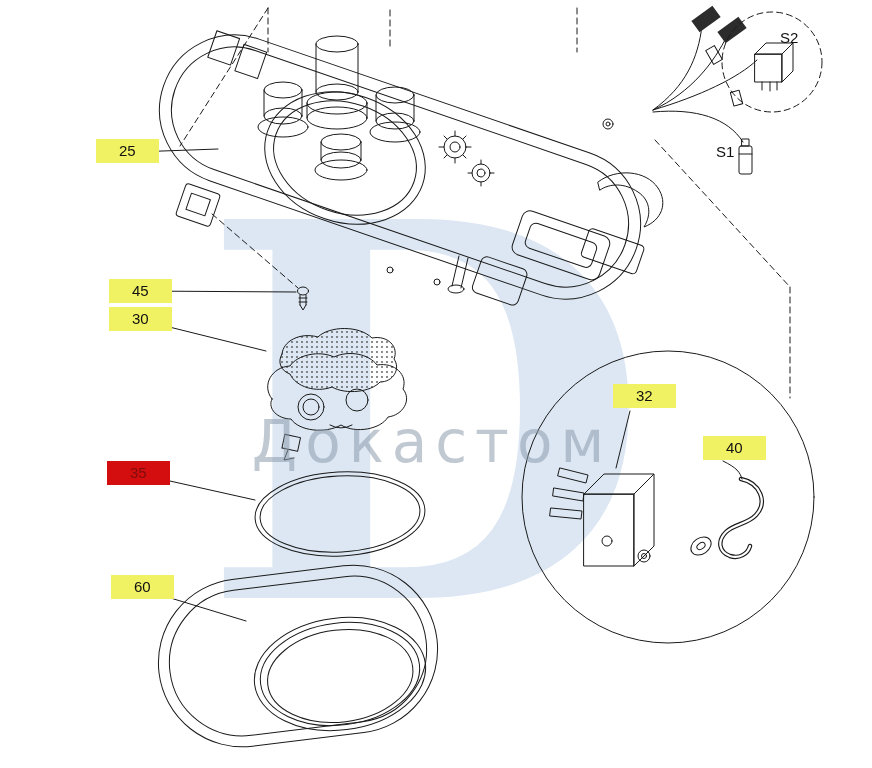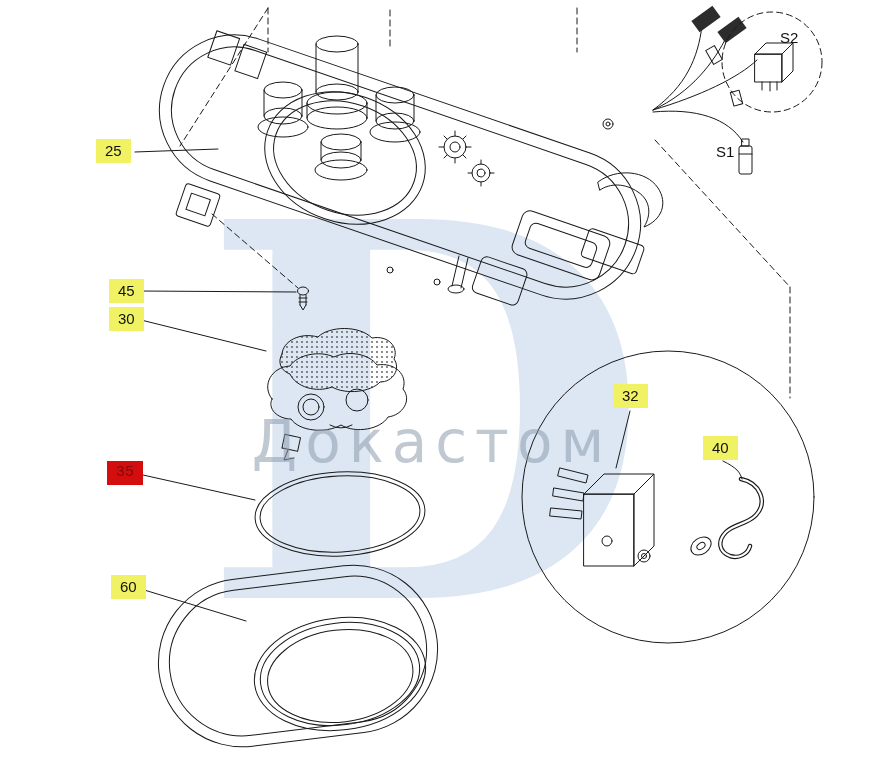--- a/index.html
+++ b/index.html
@@ -1,22 +1,22 @@
 <!DOCTYPE html>
 <html style="--label-bg-yellow: #f1f263; --label-bg-red: #d40e0e; --label-text: #111111; --label-text-red: #7e0d0d; --line: #1a1a1a; --watermark-letter: #dce7f3; --watermark-text: #8d9aab;"><head>
 <meta charset="utf-8">
 <style>
   html,body{margin:0;padding:0;background:#ffffff;}
   .stage{position:relative;width:872px;height:768px;background:#ffffff;overflow:hidden;
          font-family:"Liberation Sans",sans-serif;}
   .stage svg{position:absolute;left:0;top:0;}
   .art{stroke:var(--line,#1a1a1a);stroke-width:1;fill:none;stroke-linecap:round;stroke-linejoin:round;}
   .tag{position:absolute;font:15px/1.45 "Liberation Sans",sans-serif;color:var(--label-text,#111);
-       background:var(--label-bg-yellow,#f1f263);padding:1px 9px;white-space:nowrap;}
-  .tag.red{background:var(--label-bg-red,#d40e0e);color:var(--label-text-red,#7e0d0d);font-family:Liberation Mono, monospace;}
+       background:var(--label-bg-yellow,#f1f263);padding:1px 23px;white-space:nowrap;}
+  .tag.red{background:var(--label-bg-red,#d40e0e);color:var(--label-text-red,#7e0d0d);}
   .plain{position:absolute;font:15px/1.4 "Liberation Sans",sans-serif;color:#111;white-space:nowrap;text-align:center;}
 </style>
 </head>
 <body>
 
 <div class="stage">
 
   <svg width="872" height="768" viewBox="0 0 872 768">
     <defs>
       <pattern id="dots" width="5" height="5" patternUnits="userSpaceOnUse">

